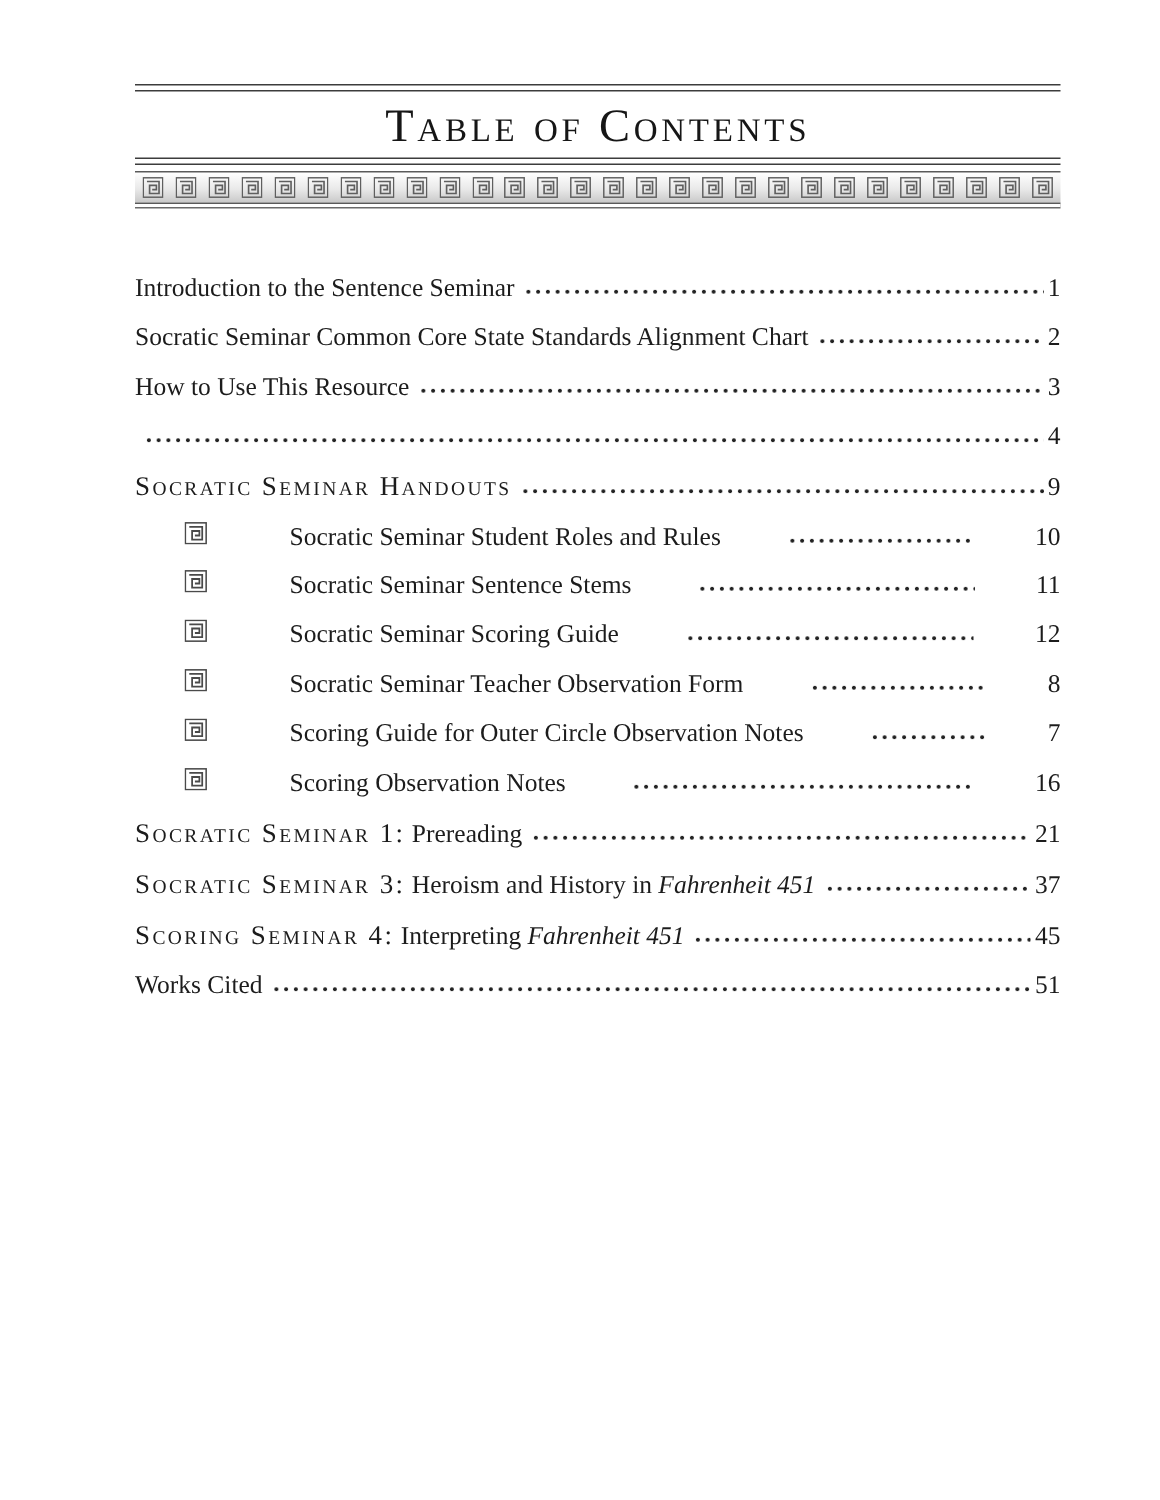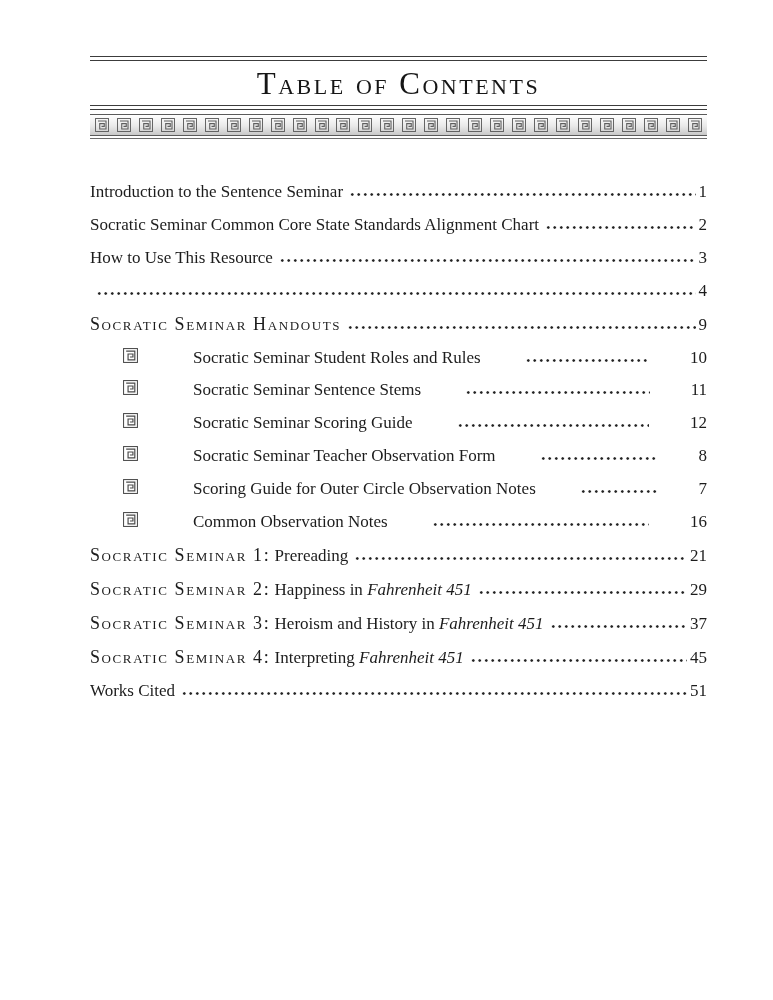--- a/index.html
+++ b/index.html
@@ -348,41 +348,36 @@
         <span class="leader"></span>
         <span class="page">7</span>
       </div>
       <div class="row sub">
         <span class="bullet">
           <svg viewBox="0 0 16 16" width="15" height="15" xmlns="http://www.w3.org/2000/svg">
             <rect x="0.6" y="0.6" width="14.8" height="14.8" fill="none" stroke="#4a4a4a" stroke-width="1.1"></rect>
             <path d="M3.4 3.4 H12.6 V12.6 H5.4 V6.4 H10.6 V9.6 H7.4" fill="none" stroke="#4a4a4a" stroke-width="1.25"></path>
           </svg>
         </span>
-        <span class="label"><span>Common Observation Notes</span></span>
+        <span class="label"><span>Scoring Observation Notes</span></span>
         <span class="leader"></span>
         <span class="page">16</span>
       </div>
       <div class="row section">
         <span class="label"><span class="caps">Socratic Seminar 1:</span><span> Prereading</span></span>
         <span class="leader"></span>
         <span class="page">21</span>
       </div>
       <div class="row section">
-        <span class="label"><span class="caps">Socratic Seminar 2:</span><span> Happiness in </span><span class="italic">Fahrenheit 451</span></span>
-        <span class="leader"></span>
-        <span class="page">29</span>
+        <span class="label"><span class="caps">Socratic Seminar 3:</span><span> Heroism and History in </span><span class="italic">Fahrenheit 451</span></span>
+        <span class="leader"></span>
+        <span class="page">37</span>
       </div>
       <div class="row section">
-        <span class="label"><span class="caps">Socratic Seminar 3:</span><span> Heroism and History in </span><span class="italic">Fahrenheit 451</span></span>
-        <span class="leader"></span>
-        <span class="page">37</span>
-      </div>
-      <div class="row section">
-        <span class="label"><span class="caps">Socratic Seminar 4:</span><span> Interpreting </span><span class="italic">Fahrenheit 451</span></span>
+        <span class="label"><span class="caps">Scoring Seminar 4:</span><span> Interpreting </span><span class="italic">Fahrenheit 451</span></span>
         <span class="leader"></span>
         <span class="page">45</span>
       </div>
       <div class="row main">
         <span class="label"><span>Works Cited</span></span>
         <span class="leader"></span>
         <span class="page">51</span>
       </div>
     </main>
 </div>

